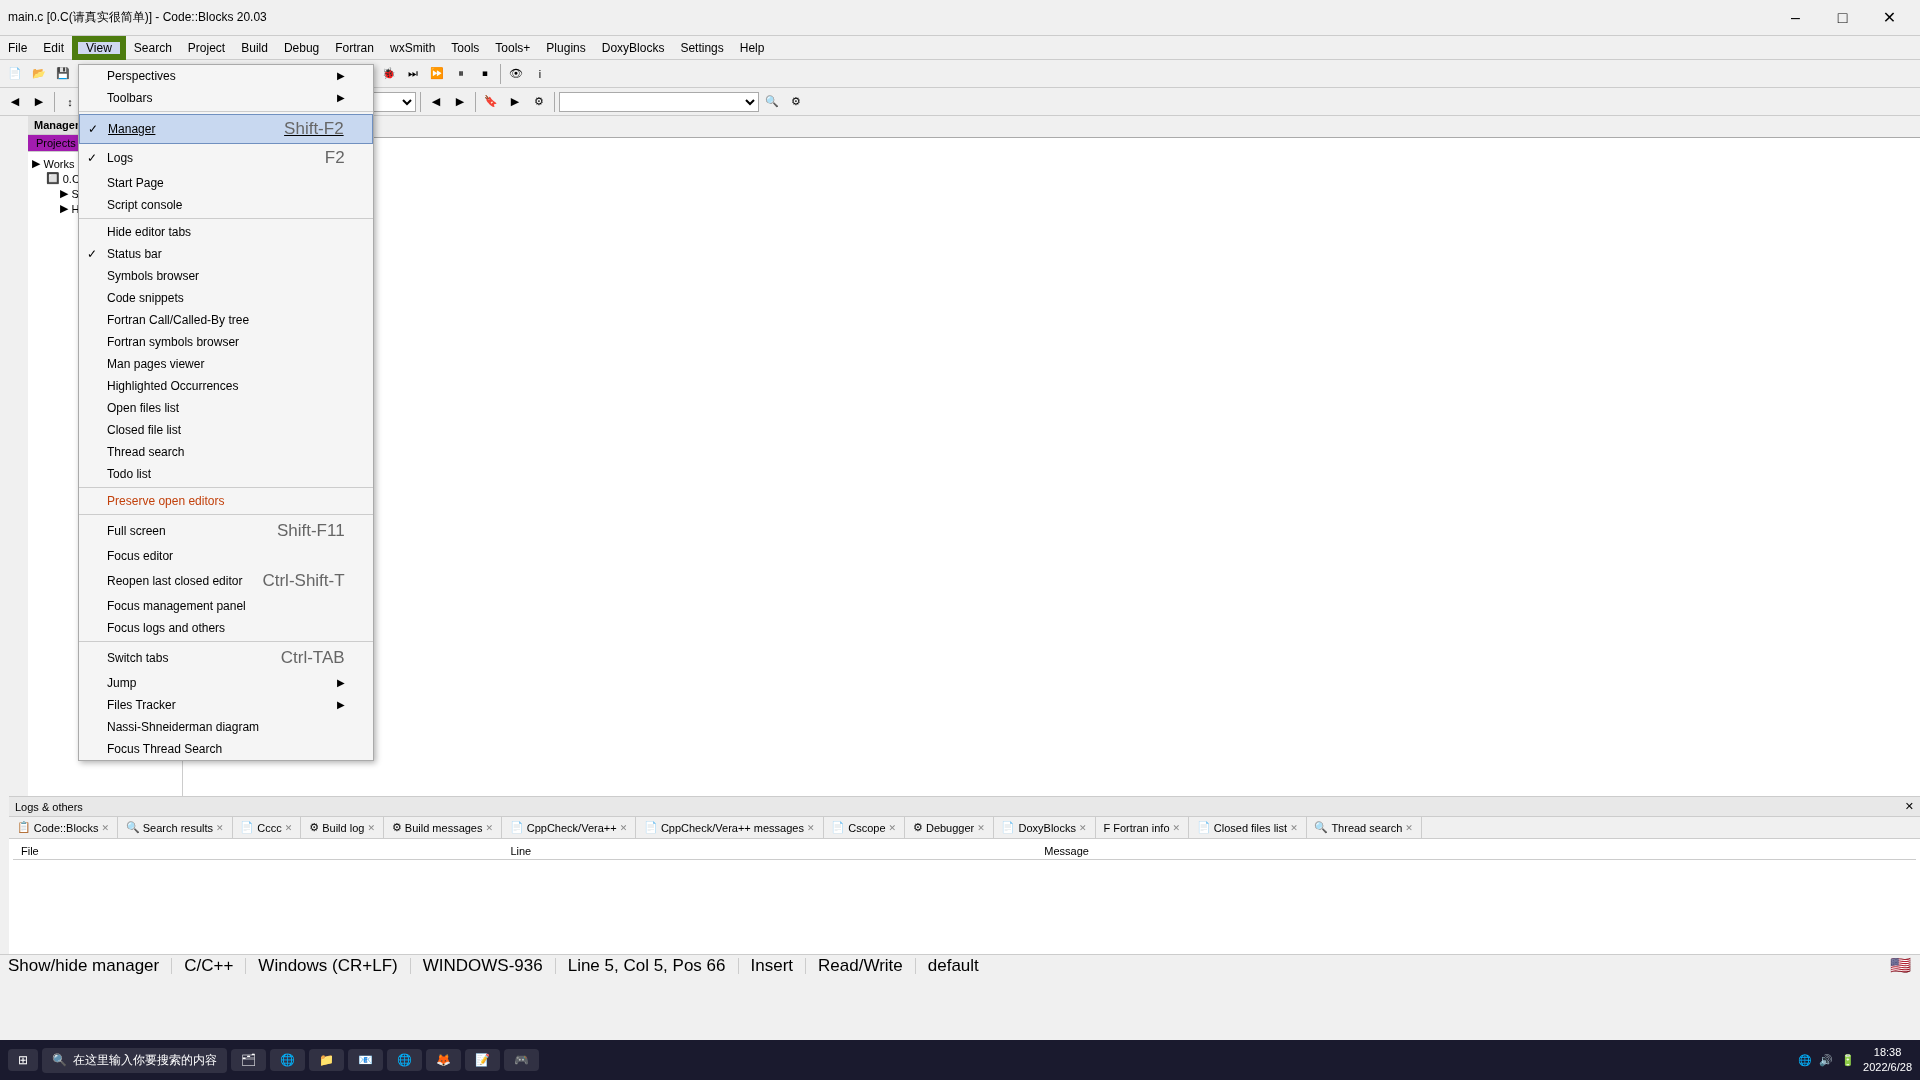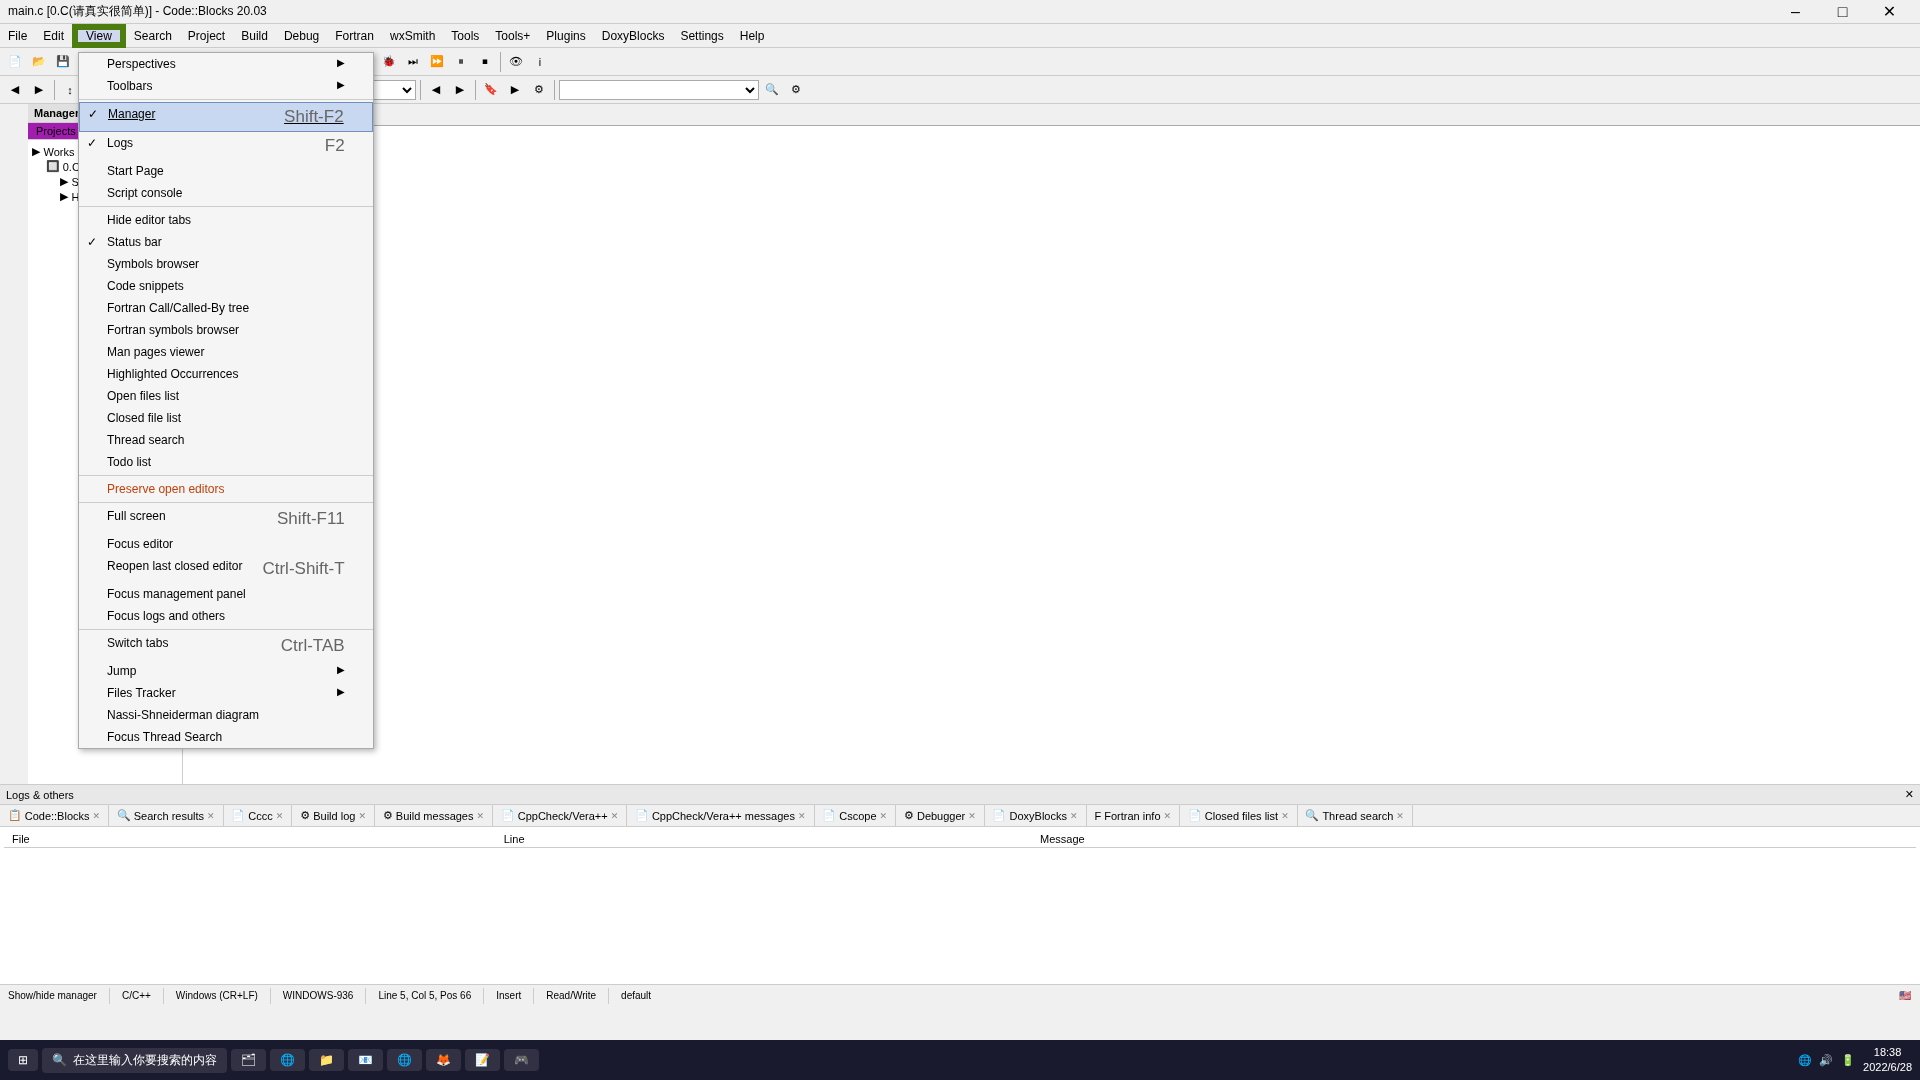--- a/index.html
+++ b/index.html
@@ -1,21 +1,21 @@
 <!DOCTYPE html>
 <html><head>
   <meta charset="utf-8">
   <style>
     * { margin: 0; padding: 0; box-sizing: border-box; }
     body { font-family: 'Segoe UI', Tahoma, sans-serif; font-size: 12px; background: #f0f0f0; width: 1920px; height: 1080px; overflow: hidden; position: relative; }
 
     
     #titlebar {
       background: #f0f0f0;
-      height: 24px;
+      height: 36px;
       display: flex;
       align-items: center;
       justify-content: space-between;
       padding: 0 8px;
       border-bottom: 1px solid #ccc;
       user-select: none;
     }
     #titlebar .controls { display: flex; gap: 2px; }
     #titlebar .control-btn {
       width: 45px; height: 30px; display: flex; align-items: center; justify-content: center;
@@ -148,20 +148,21 @@
       border: 1px solid #aaa;
       box-shadow: 2px 2px 6px rgba(0,0,0,0.3);
       z-index: 1000;
       min-width: 290px;
     }
     .dd-item {
       padding: 4px 28px 4px 28px;
       font-size: 12px;
       cursor: pointer;
       display: flex;
+      align-items: center;
       justify-content: space-between;
       position: relative;
       white-space: nowrap;
     }
     .dd-item.highlighted { background: #c8d8f0; border: 1px solid #7090c0; text-decoration: underline; }
     .dd-item.checked::before {
       content: '✓';
       position: absolute;
       left: 8px;
       font-size: 12px;
@@ -217,21 +218,21 @@
     .log-table { width: 100%; border-collapse: collapse; font-size: 11px; }
     .log-table th { text-align: left; padding: 2px 8px; border-bottom: 1px solid #ccc; font-weight: normal; }
 
     
     #statusbar {
       background: #f0f0f0;
       height: 22px;
       border-top: 1px solid #ccc;
       display: flex;
       align-items: center;
-      font-size: 10px;
+      font-size: 17px;
       padding: 0 8px;
       gap: 12px;
     }
     .status-sep { width: 1px; height: 16px; background: #ccc; }
 
     
     #taskbar {
       position: fixed;
       bottom: 0;
       left: 0;
@@ -499,21 +500,21 @@
       <div class="code-line"></div>
       <div class="code-line"><span class="code-kw">int</span> main()</div>
       <div class="code-line">{</div>
       <div class="code-line">    <span class="code-kw">int</span> main();</div>
       <div class="code-line">    <span class="code-kw">return</span> <span class="code-num">0</span>;</div>
       <div class="code-line">}</div>
     </div>
   </div>
 </div>
 
-<div id="bottom-panel" style="height:200px; display:flex; flex-direction:column; border-top:1px solid #ccc;">
+<div id="bottom-panel" style="height:158px; display:flex; flex-direction:column; border-top:1px solid #ccc;margin-left:9px;">
   <div id="logs-header">
     <span>Logs &amp; others</span>
     <span style="cursor:pointer;">✕</span>
   </div>
   <div id="logs-tabs">
     <div class="log-tab">
       <span>📋</span>
       <span>Code::Blocks</span>
       <span class="close-x">✕</span>
     </div>

